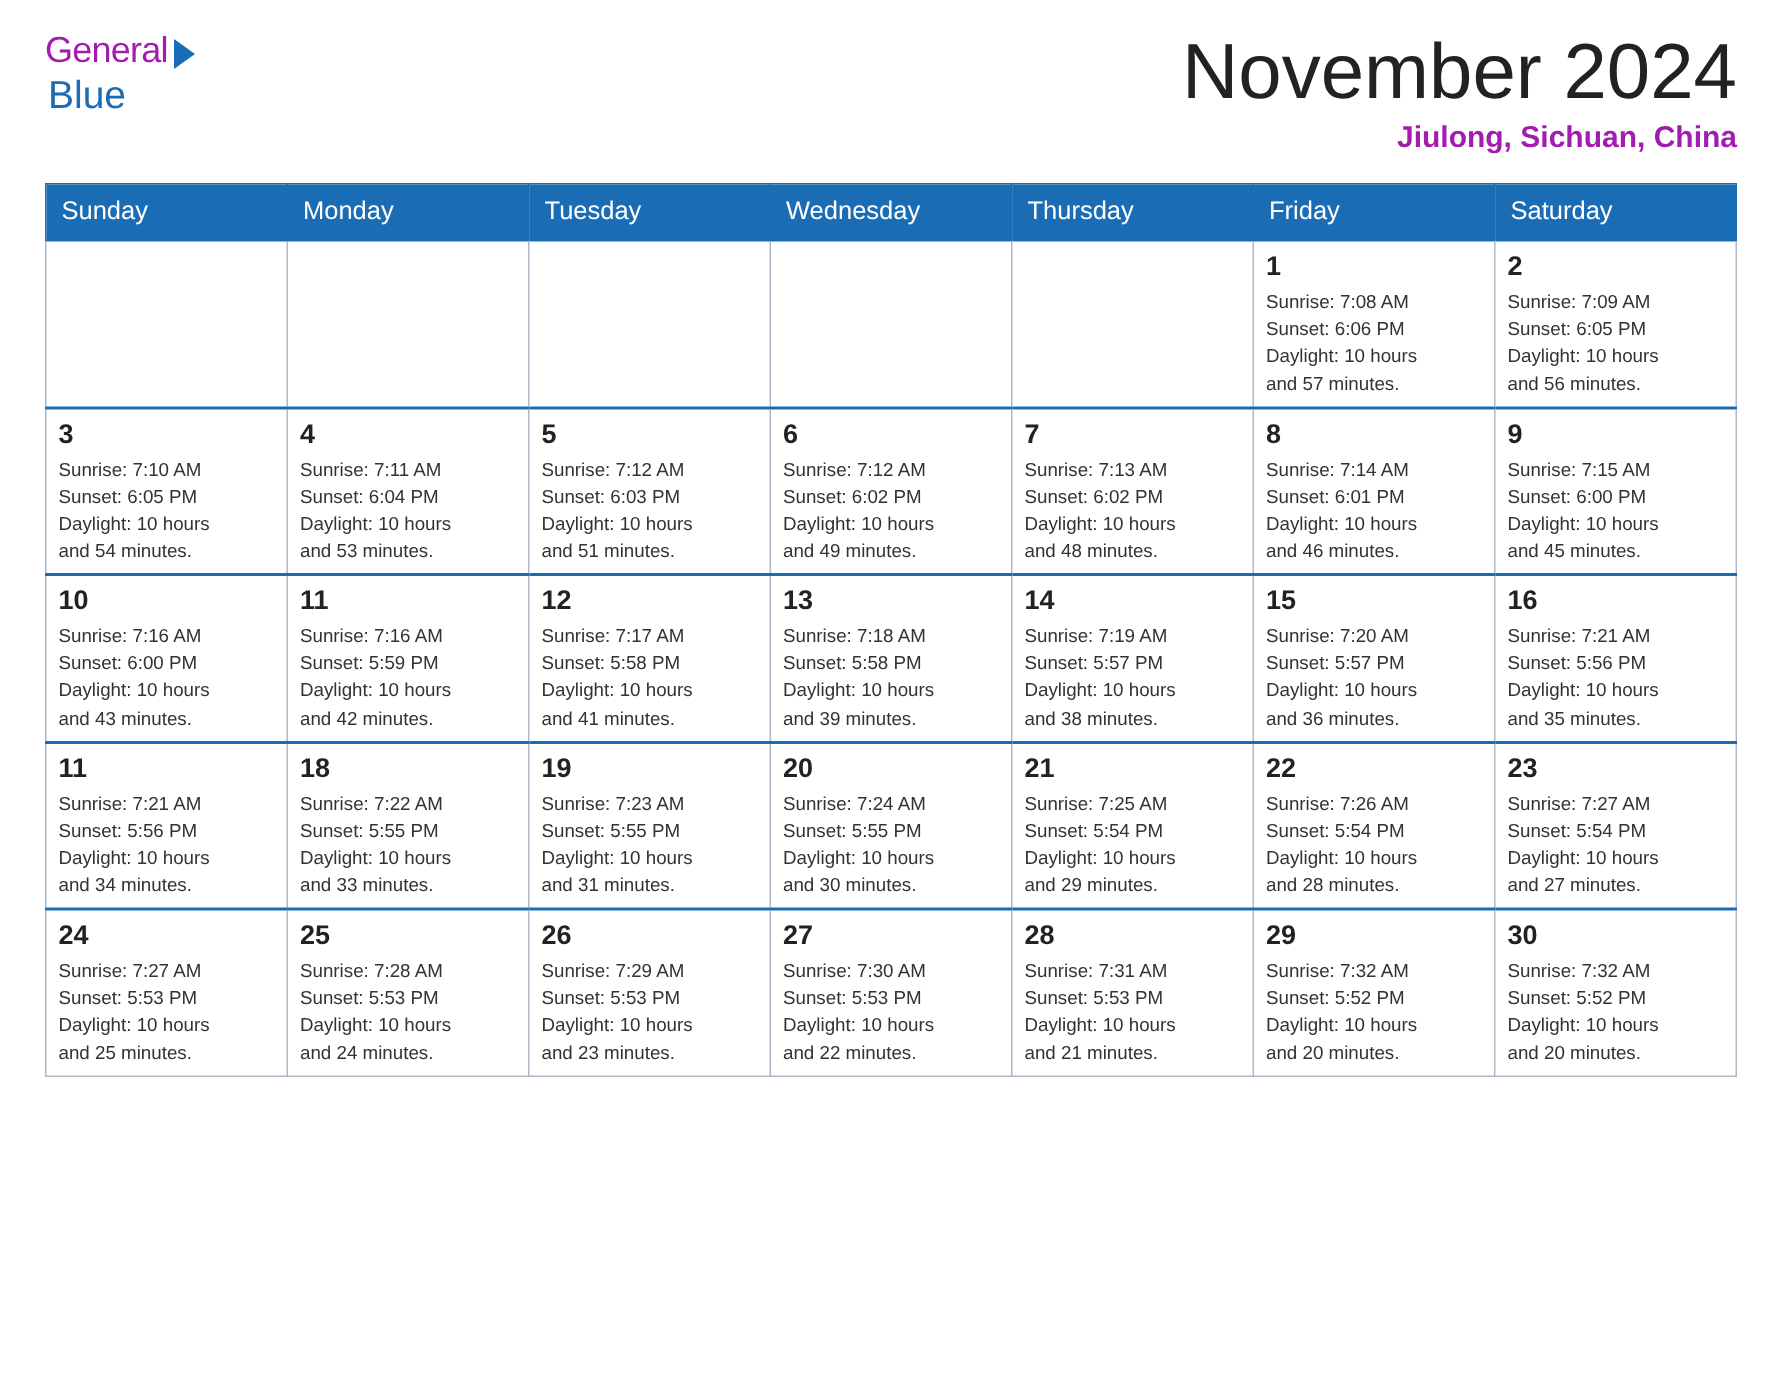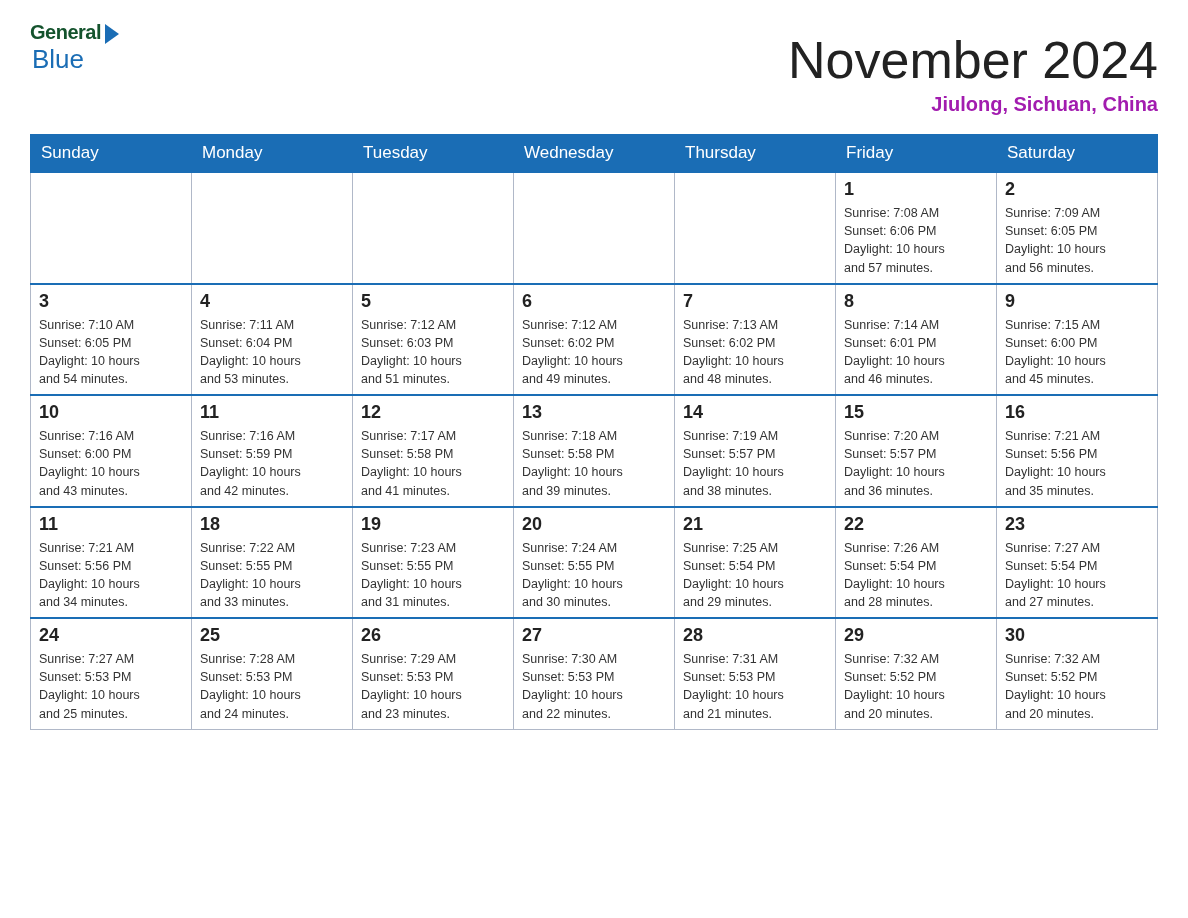--- a/index.html
+++ b/index.html
@@ -21,43 +21,42 @@
       display: flex;
       flex-direction: column;
       align-items: flex-start;
     }
     .logo-top {
       display: flex;
       align-items: center;
       gap: 0;
     }
     .logo-general {
-      font-size: 20px;
-      font-weight: bold;
-      color: #14532d;
+      font-size: 24px;
+      font-weight: normal;
+      color: #a21caf;
       letter-spacing: -0.5px;
     }
     .logo-triangle {
       width: 0;
       height: 0;
       border-left: 14px solid #1a6db5;
       border-top: 10px solid transparent;
       border-bottom: 10px solid transparent;
       margin-left: 4px;
       margin-top: 4px;
     }
     .logo-blue {
       font-size: 26px;
       font-weight: normal;
       color: #1a6db5;
       margin-left: 2px;
     }
     .title-area {
       text-align: right;
-      margin-top: 12px;
     }
     .month-year {
       font-size: 52px;
       font-weight: normal;
       color: #222;
       line-height: 1.1;
     }
     .location {
       font-size: 20px;
       color: #a21caf;

